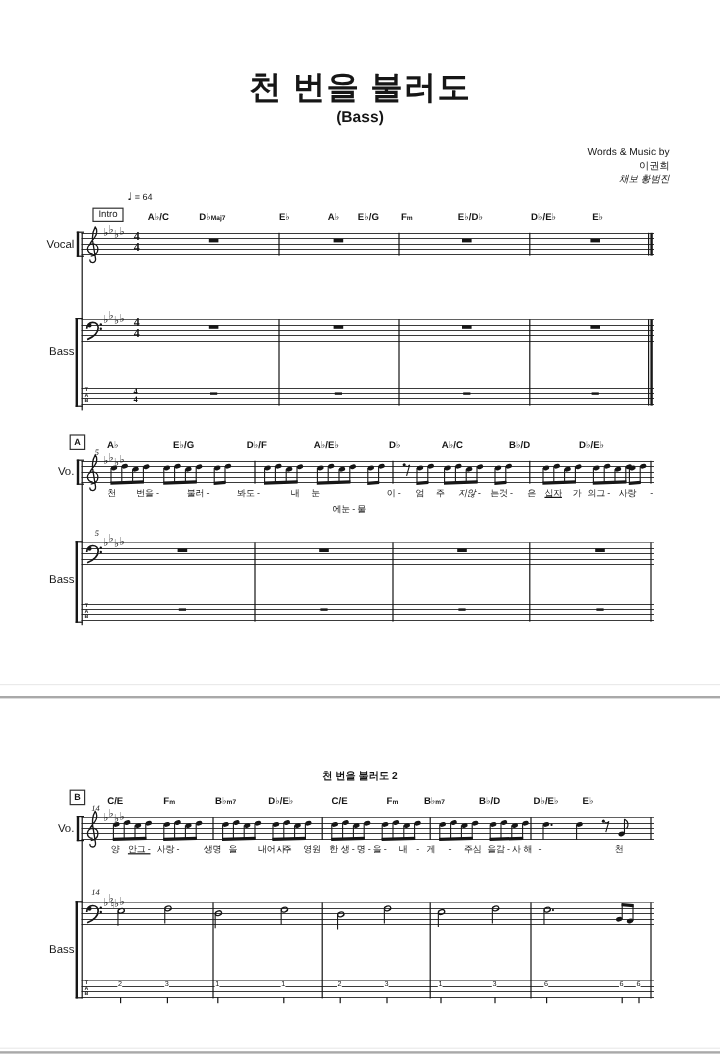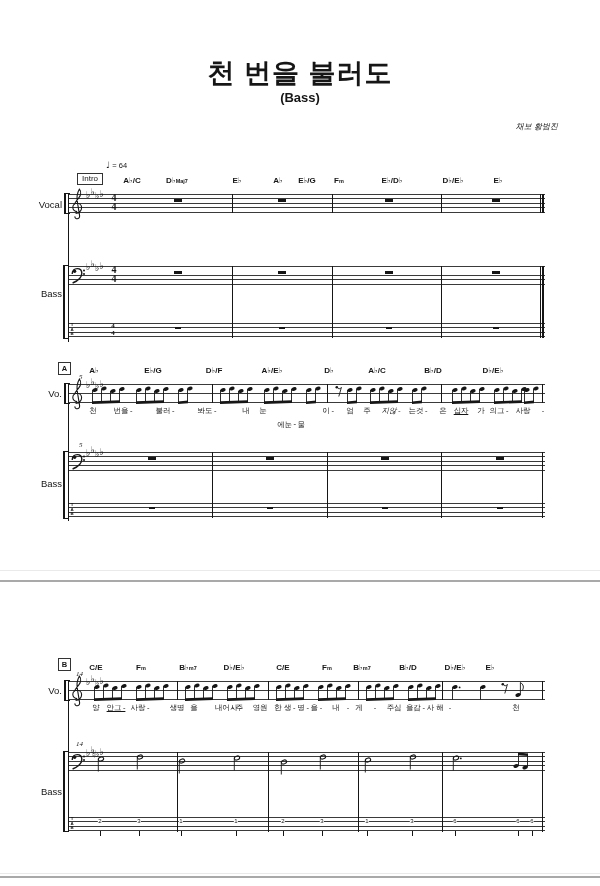--- a/index.html
+++ b/index.html
@@ -40,20 +40,22 @@
   .p2head{font-size:8.5px;font-weight:bold;}
 </style>
 </head>
 <body>
 
 <div class="canvas" id="cv">
 
   <div class="abs ctr subtitle">(Bass)</div>
   <div class="abs ctr title">천 번을 불러도</div>
   <div class="abs credits">
+    <div>Words &amp; Music by</div>
+    <div>이권희</div>
     <div class="credit-it">채보 황범진</div>
   </div>
   <div class="abs tempo">
     <span class="g">♩</span>
     <span>= 64</span>
   </div>
   <div class="abs introbox">Intro</div>
 
   <div class="abs stafflabel" style="top:199px">Vocal</div>
   <div class="abs staff5" style="left:68px;top:194px;width:477px"></div>
@@ -65,20 +67,21 @@
   <div class="abs mnum" style="left:79px;top:373px">5</div>
   <div class="abs stafflabel" style="top:388px">Vo.</div>
   <div class="abs staff5" style="left:68px;top:384px;width:477px"></div>
   <div class="abs mnum" style="left:79px;top:441px">5</div>
   <div class="abs stafflabel" style="top:478px">Bass</div>
   <div class="abs staff5" style="left:68px;top:452px;width:477px"></div>
   <div class="abs staff4" style="left:68px;top:503px;width:477px"></div>
 
   <div class="abs pgline-light" style="top:570px"></div>
   <div class="abs pgline" style="top:580px"></div>
+  <div class="abs ctr p2head" style="top:641px">천 번을 불러도 2</div>
 
   <div class="abs secbox" style="left:58px;top:658px">B</div>
   <div class="abs mnum" style="left:76px;top:670px">14</div>
   <div class="abs stafflabel" style="top:685px">Vo.</div>
   <div class="abs staff5" style="left:68px;top:681px;width:477px"></div>
   <div class="abs mnum" style="left:76px;top:740px">14</div>
   <div class="abs stafflabel" style="top:786px">Bass</div>
   <div class="abs staff5" style="left:68px;top:752px;width:477px"></div>
   <div class="abs staff4" style="left:68px;top:817px;width:477px"></div>
   <div class="abs nat" style="left:92px;top:750px">♮</div>
@@ -201,21 +204,21 @@
     <div class="abs chord" style="left: 329px; top: 366px;">D♭</div>
     <div class="abs chord" style="left: 377px; top: 366px;">A♭/C</div>
     <div class="abs chord" style="left: 433px; top: 366px;">B♭/D</div>
     <div class="abs chord" style="left: 493px; top: 366px;">D♭/E♭</div>
     <div class="abs lyr" style="left: 93px; top: 406px;">천</div>
     <div class="abs lyr" style="left: 123px; top: 406px;">번을 -</div>
     <div class="abs lyr" style="left: 165px; top: 406px;">불러 -</div>
     <div class="abs lyr" style="left: 207px; top: 406px;">봐도 -</div>
     <div class="abs lyr" style="left: 246px; top: 406px;">내</div>
     <div class="abs lyr" style="left: 263px; top: 406px;">눈</div>
-    <div class="abs lyr" style="left: 291px; top: 420px; font-family: Liberation Serif, serif;">에눈 - 물</div>
+    <div class="abs lyr" style="left: 291px; top: 420px;">에눈 - 물</div>
     <div class="abs lyr" style="left: 328px; top: 406px;">이 -</div>
     <div class="abs lyr" style="left: 350px; top: 406px;">엄</div>
     <div class="abs lyr" style="left: 367px; top: 406px;">주</div>
     <div class="abs lyr" style="left: 391px; top: 406px; font-style: italic;">지않 -</div>
     <div class="abs lyr" style="left: 418px; top: 406px;">는것 -</div>
     <div class="abs lyr" style="left: 443px; top: 406px;">은</div>
     <div class="abs lyr" style="left: 461px; top: 406px; text-decoration: underline;">십자</div>
     <div class="abs lyr" style="left: 481px; top: 406px;">가</div>
     <div class="abs lyr" style="left: 499px; top: 406px;">의그 -</div>
     <div class="abs lyr" style="left: 523px; top: 406px;">사랑</div>

